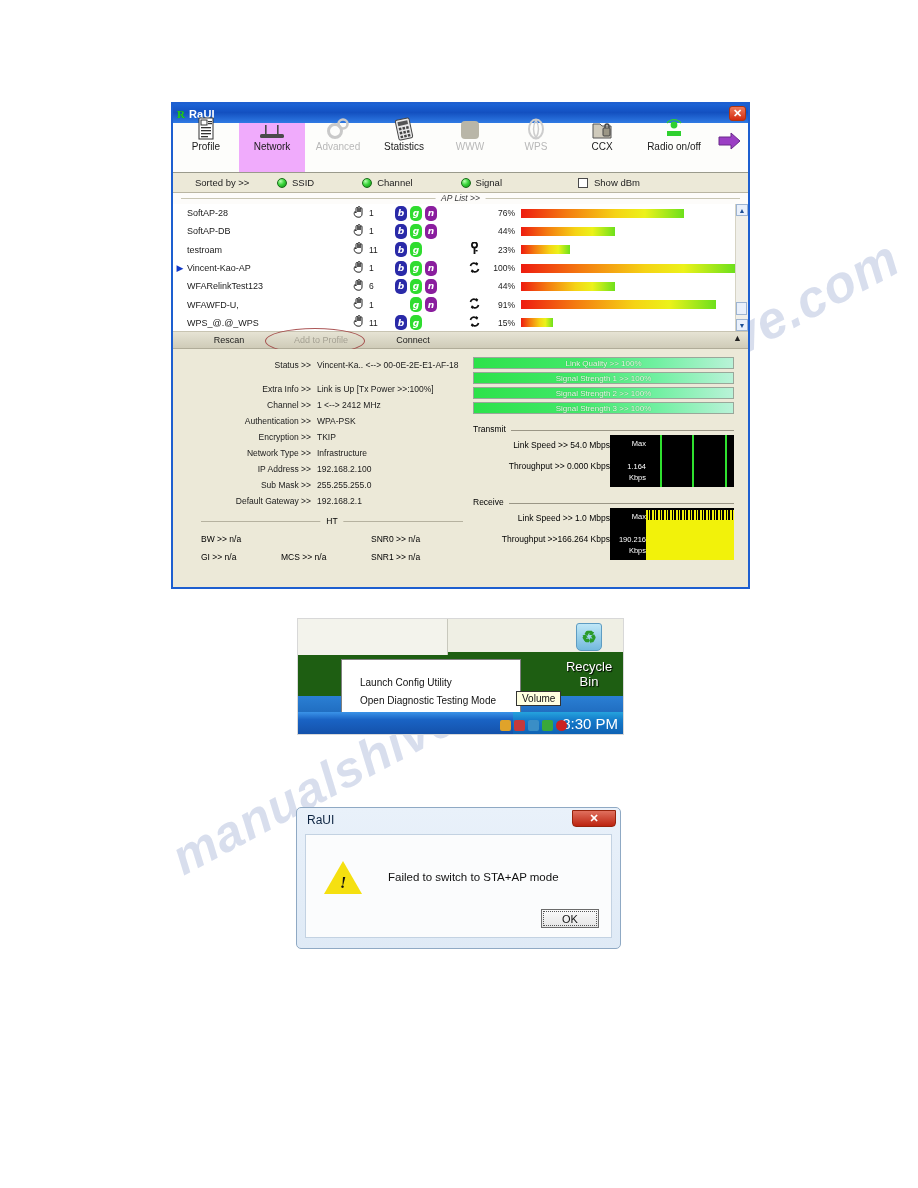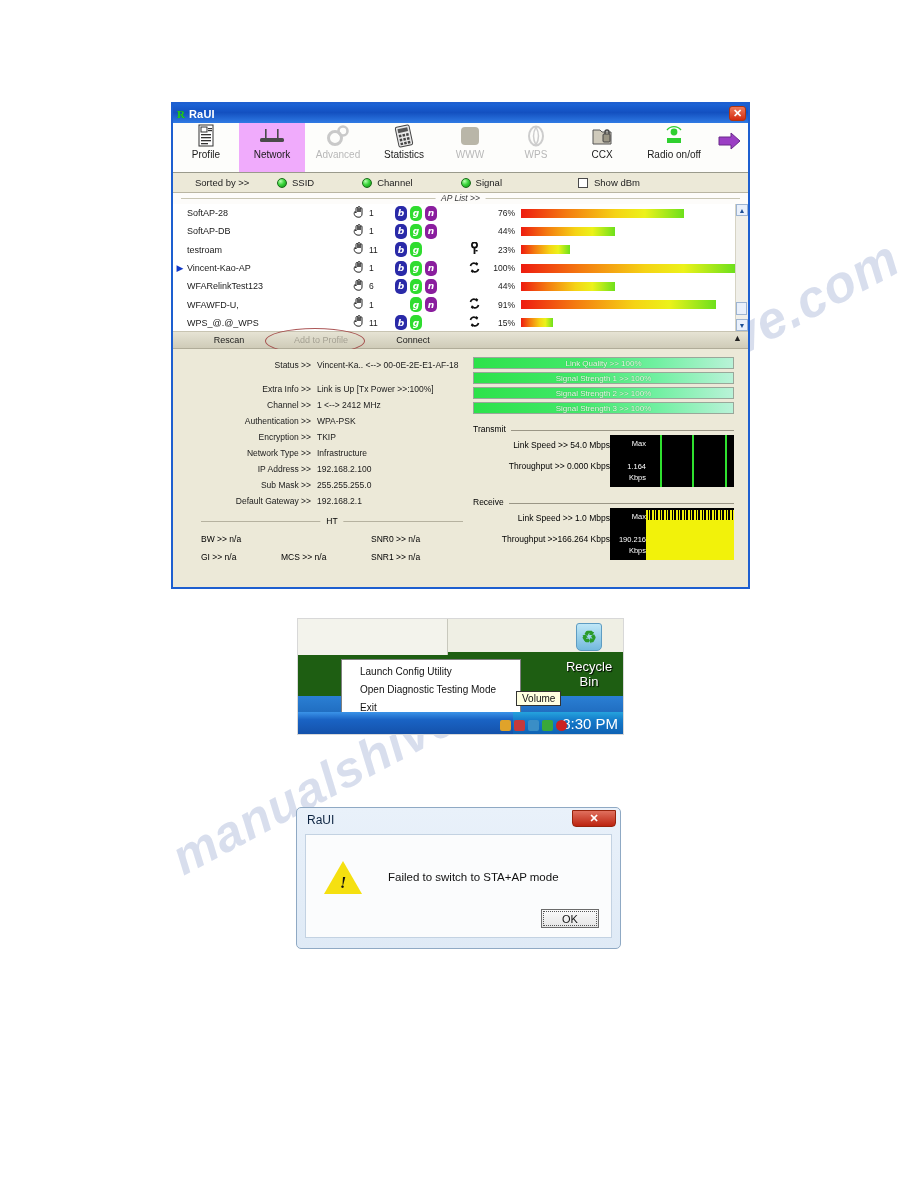--- a/index.html
+++ b/index.html
@@ -28,21 +28,21 @@
       font-family:"Liberation Serif", serif; }
   .tb-title { color:#fff; font-size:11px; font-weight:bold; flex:1; letter-spacing:.2px; }
   .tb-close { width:17px; height:15px; background:linear-gradient(180deg,#f07b5a,#d32a10);
       border:1px solid #b0340f; border-radius:3px; color:#fff; font-size:11px; font-weight:bold;
       display:flex; align-items:center; justify-content:center; line-height:1; }
 
   
   .toolbar { height:50px; background:#fdfdfb; display:flex; align-items:stretch;
       border-bottom:1px solid #9a9a8c; }
   .tool { width:66px; display:flex; flex-direction:column; align-items:center; justify-content:flex-end;
-      padding-bottom:12px; }
+      padding-bottom:20px; }
   .tool.active { background:#f0abfc; }
   .tool .ic { height:26px; display:flex; align-items:center; justify-content:center; }
   .tool .lbl { font-size:10px; color:#1a1a1a; line-height:11px; }
   .tool.dim .lbl { color:#b8b8b8; }
   .tool.wide { width:78px; }
   .tool.arrowcell { width:34px; justify-content:center; padding-bottom:14px; }
 
   
   .sortbar { height:20px; background:#ece9d8; display:flex; align-items:center;
       font-size:9.5px; color:#222; padding-left:22px; border-bottom:1px solid #b9b5a2; }
@@ -141,21 +141,21 @@
   
   #desktop-shot { position:absolute; left:297px; top:618px; width:327px; height:117px;
       border:1px solid #d8d8d8; overflow:hidden; background:#0a4b8f; }
   .ds-bg-top { position:absolute; left:0; top:0; right:0; height:33px; background:#efefe4; }
   .ds-bg-mid { position:absolute; left:0; top:33px; right:0; height:44px; background:#1e5e12; }
   .ds-bg-low { position:absolute; left:0; top:77px; right:0; bottom:0;
       background:linear-gradient(180deg,#2a7fd4 0%,#1457a8 100%); }
   .ds-white { position:absolute; left:0; top:0; width:150px; height:36px; background:#f3f3ec;
       border-right:1px solid #c8c8bd; }
   .ctxmenu { position:absolute; left:43px; top:40px; width:180px; background:#fff;
-      border:1px solid #808080; padding:3px 0; }
+      border:1px solid #808080; padding:14px 0; }
   .ctx-item { font-size:10px; color:#111; padding:2px 0 2px 18px; line-height:14px; }
   .ds-taskbar { position:absolute; left:0; bottom:0; right:0; height:22px;
       background:linear-gradient(180deg,#3a93e8 0%,#1a63c4 35%,#1452ab 100%); }
   .ds-tray { position:absolute; right:0; bottom:0; width:110px; height:22px;
       background:linear-gradient(180deg,#25a3dd 0%,#1479c9 40%,#0f62b4 100%); display:flex;
       align-items:center; justify-content:flex-end; padding-right:5px; }
   .ds-time { color:#fff; font-size:15px; }
   .tray-icons { position:absolute; right:56px; bottom:3px; display:flex; gap:3px; align-items:flex-end; }
   .ti { width:11px; height:11px; border-radius:2px; }
   .tooltip-vol { position:absolute; left:218px; top:72px; background:#ffffe1; border:1px solid #333;

